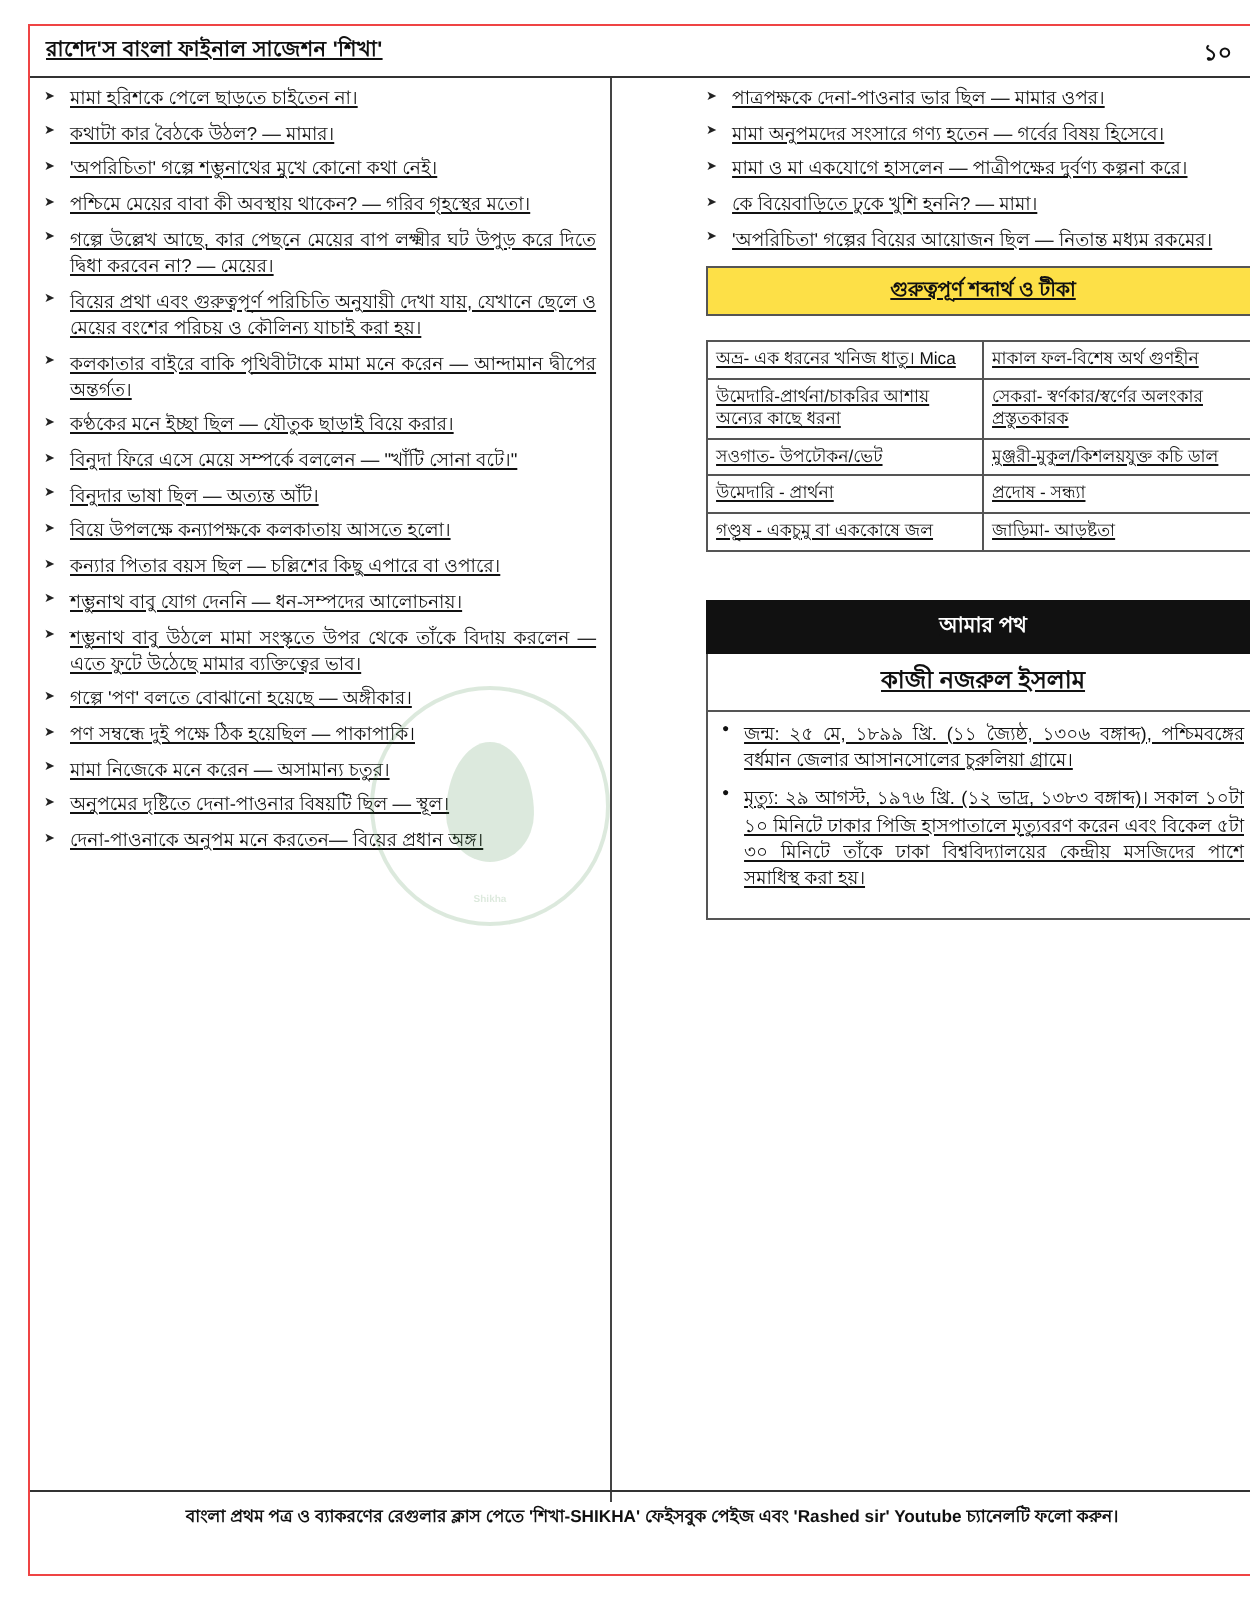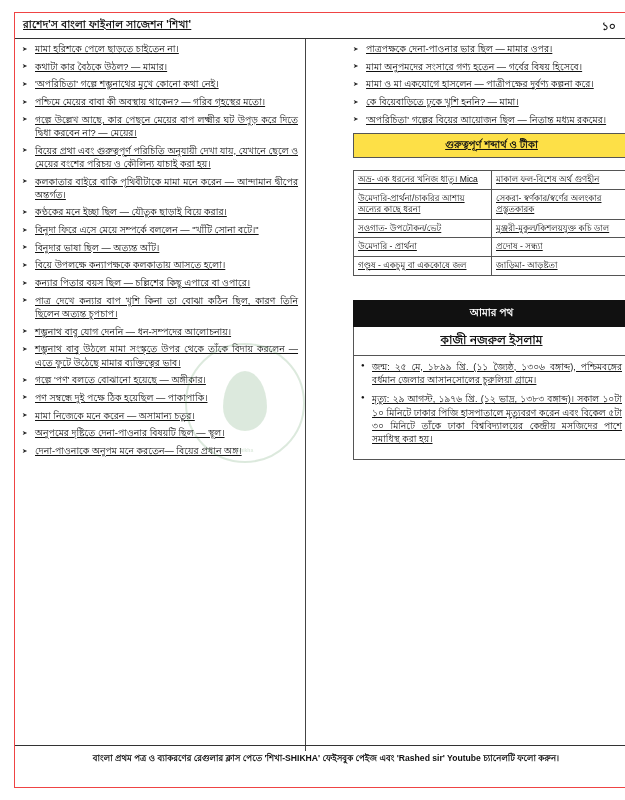--- a/index.html
+++ b/index.html
@@ -190,21 +190,20 @@
         <li>'অপরিচিতা' গল্পে শম্ভুনাথের মুখে কোনো কথা নেই।</li>
         <li>পশ্চিমে মেয়ের বাবা কী অবস্থায় থাকেন? — গরিব গৃহস্থের মতো।</li>
         <li>গল্পে উল্লেখ আছে, কার পেছনে মেয়ের বাপ লক্ষ্মীর ঘট উপুড় করে দিতে দ্বিধা করবেন না? — মেয়ের।</li>
         <li>বিয়ের প্রথা এবং গুরুত্বপূর্ণ পরিচিতি অনুযায়ী দেখা যায়, যেখানে ছেলে ও মেয়ের বংশের পরিচয় ও কৌলিন্য যাচাই করা হয়।</li>
         <li>কলকাতার বাইরে বাকি পৃথিবীটাকে মামা মনে করেন — আন্দামান দ্বীপের অন্তর্গত।</li>
         <li>কণ্ঠকের মনে ইচ্ছা ছিল — যৌতুক ছাড়াই বিয়ে করার।</li>
         <li>বিনুদা ফিরে এসে মেয়ে সম্পর্কে বললেন — "খাঁটি সোনা বটে।"</li>
         <li>বিনুদার ভাষা ছিল — অত্যন্ত আঁট।</li>
         <li>বিয়ে উপলক্ষে কন্যাপক্ষকে কলকাতায় আসতে হলো।</li>
         <li>কন্যার পিতার বয়স ছিল — চল্লিশের কিছু এপারে বা ওপারে।</li>
-        <li>পাত্র দেখে কন্যার বাপ খুশি কিনা তা বোঝা কঠিন ছিল, কারণ তিনি ছিলেন অত্যন্ত চুপচাপ।</li>
         <li>শম্ভুনাথ বাবু যোগ দেননি — ধন-সম্পদের আলোচনায়।</li>
         <li>শম্ভুনাথ বাবু উঠলে মামা সংস্কৃতে উপর থেকে তাঁকে বিদায় করলেন — এতে ফুটে উঠেছে মামার ব্যক্তিত্বের ভাব।</li>
         <li>গল্পে 'পণ' বলতে বোঝানো হয়েছে — অঙ্গীকার।</li>
         <li>পণ সম্বন্ধে দুই পক্ষে ঠিক হয়েছিল — পাকাপাকি।</li>
         <li>মামা নিজেকে মনে করেন — অসামান্য চতুর।</li>
         <li>অনুপমের দৃষ্টিতে দেনা-পাওনার বিষয়টি ছিল — স্থূল।</li>
         <li>দেনা-পাওনাকে অনুপম মনে করতেন— বিয়ের প্রধান অঙ্গ।</li>
       </ul>
     </div>
 

